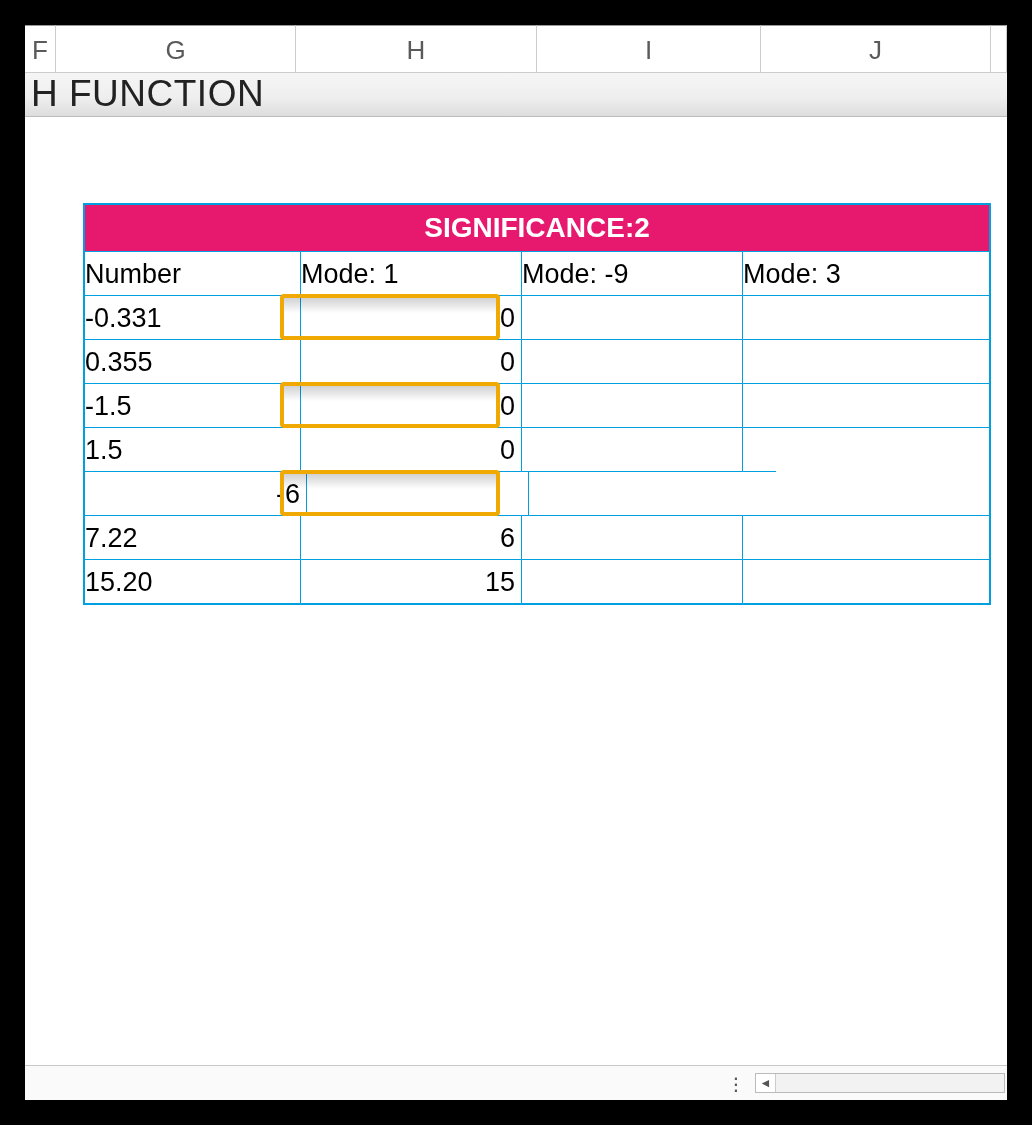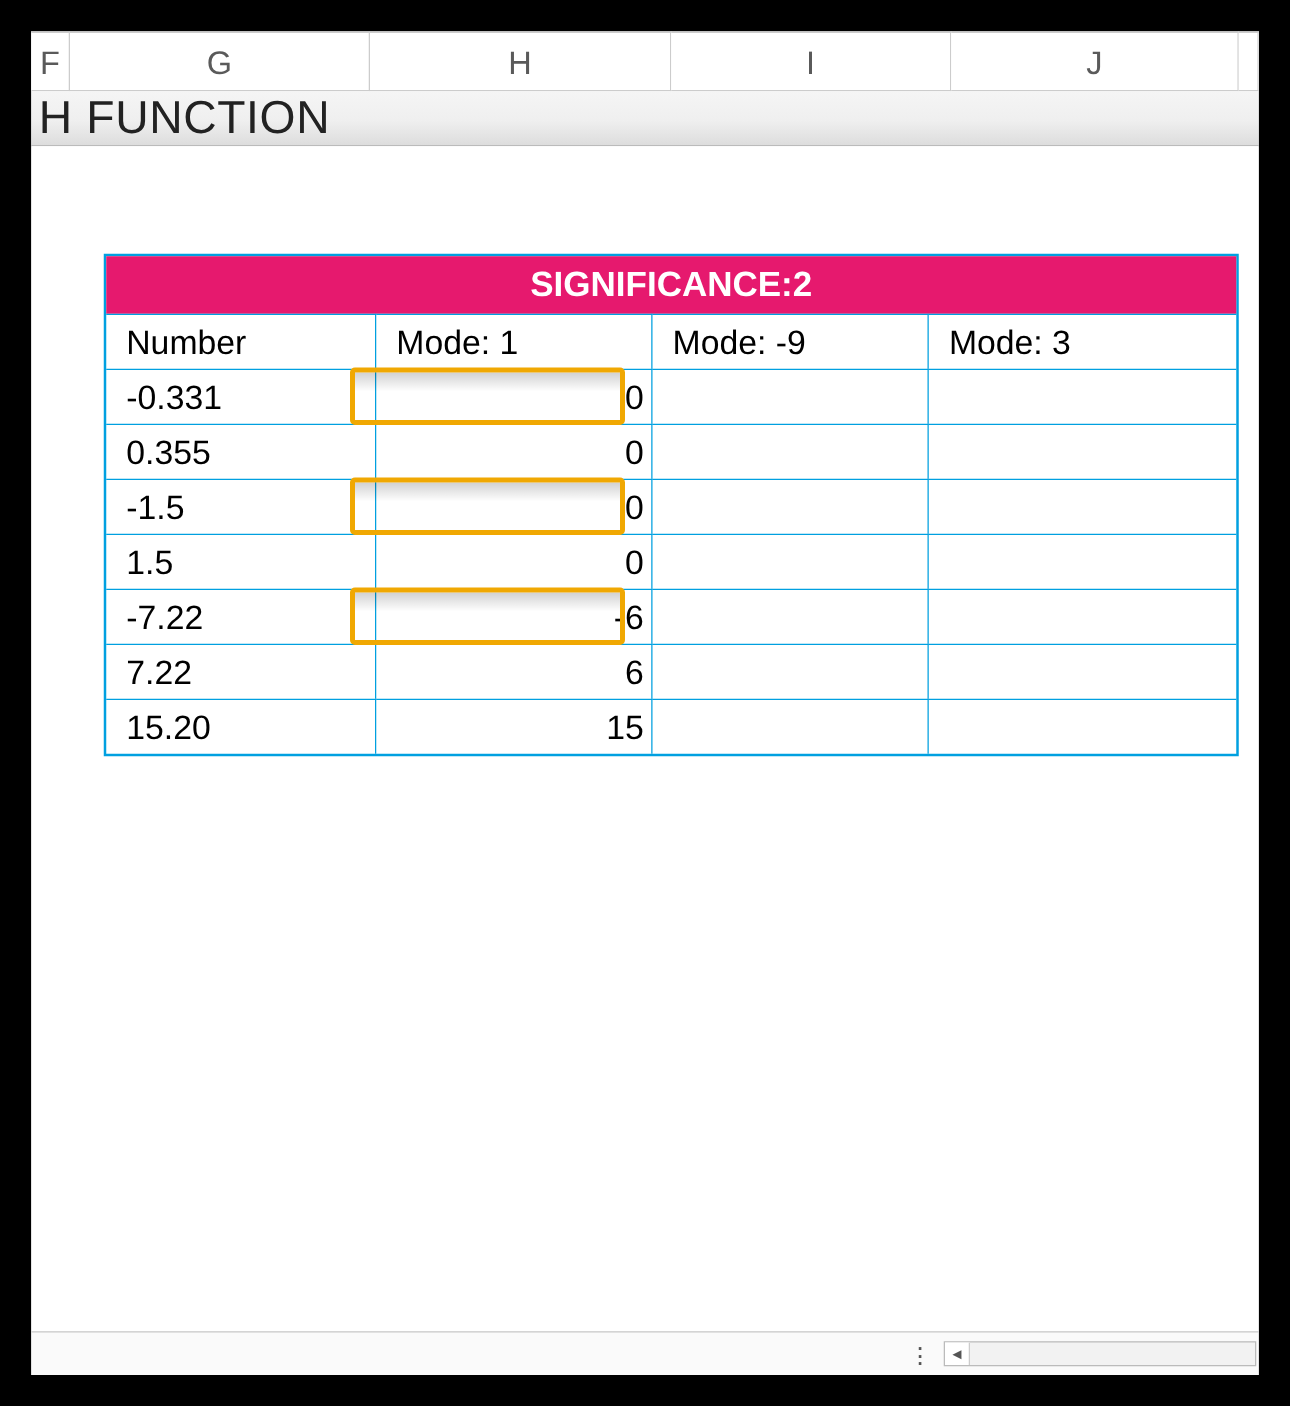--- a/index.html
+++ b/index.html
@@ -96,21 +96,21 @@
   }
   .sig-row {
     display: flex;
     height: 44px;
   }
   .sig-cell {
     border-top: 1px solid #00a0e0;
     border-right: 1px solid #00a0e0;
     font-size: 27px;
     color: #000;
-    padding: 2px 6px 0 16px;
+    padding: 2px 6px 0 0;
     line-height: 40px;
     overflow: hidden;
     white-space: nowrap;
   }
   .sig-cell:last-child { border-right: none; }
   .c-num { width: 217px; text-align: left; }
   .c-m1  { width: 222px; text-align: right; }
   .c-mn1 { width: 222px; text-align: left;  }
   .c-m0  { width: 247px; text-align: left;  }
   .sig-row.hdr .sig-cell { text-align: left; }
@@ -219,21 +219,20 @@
         <div class="sig-cell c-mn1"></div>
         <div class="sig-cell c-m0"></div>
       </div>
       <div class="sig-row">
         <div class="sig-cell c-num">1.5</div>
         <div class="sig-cell c-m1">0</div>
         <div class="sig-cell c-mn1"></div>
         <div class="sig-cell c-m0"></div>
       </div>
       <div class="sig-row">
-        <div class="sig-cell c-num">-7.22</div>
         <div class="sig-cell c-m1">-6</div>
         <div class="sig-cell c-mn1"></div>
         <div class="sig-cell c-m0"></div>
       </div>
       <div class="sig-row">
         <div class="sig-cell c-num">7.22</div>
         <div class="sig-cell c-m1">6</div>
         <div class="sig-cell c-mn1"></div>
         <div class="sig-cell c-m0"></div>
       </div>

